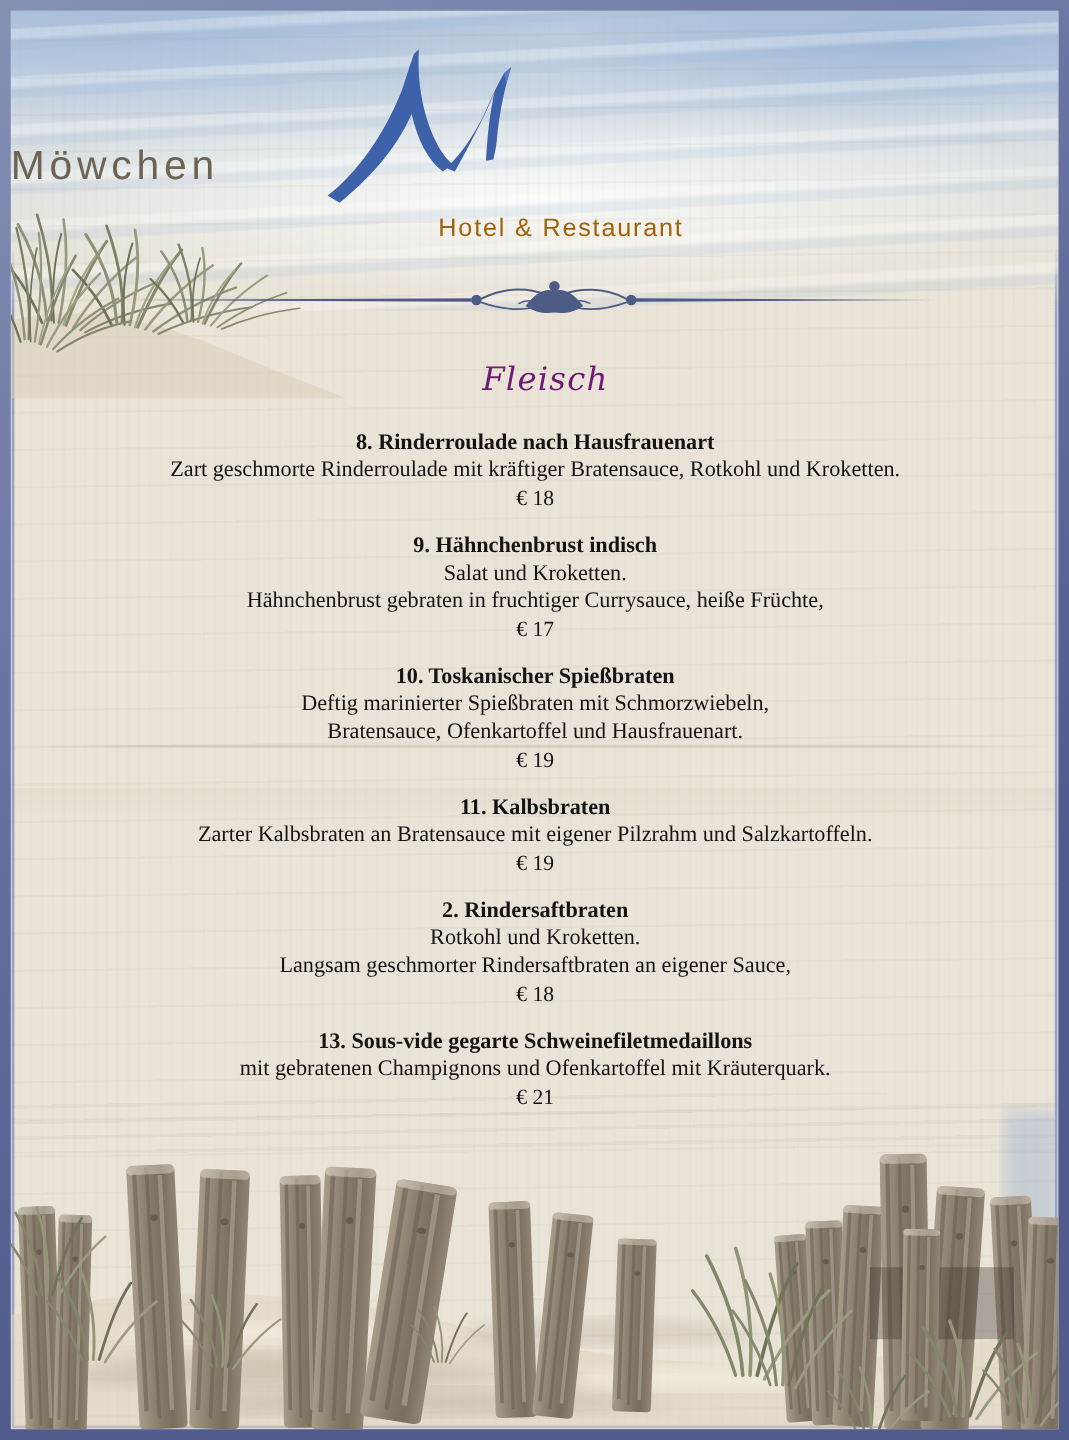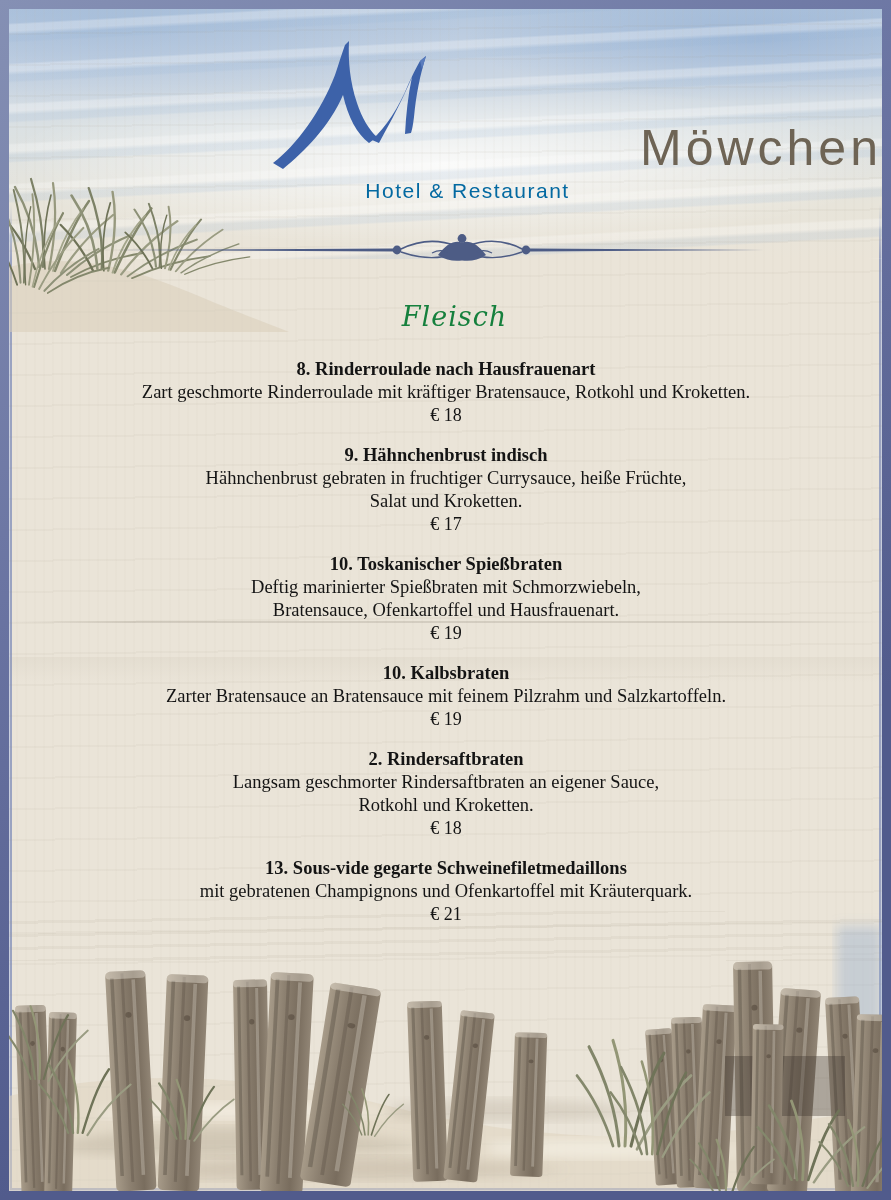--- a/index.html
+++ b/index.html
@@ -38,37 +38,37 @@
   }
   .band{position:absolute;left:0;width:100%;pointer-events:none;}
   .band-a{top:612px;height:2px;background:linear-gradient(90deg,transparent,rgba(130,122,108,.22) 15%,rgba(130,122,108,.22) 85%,transparent);}
   .band-b{top:648px;height:26px;background:linear-gradient(180deg,rgba(170,160,140,.10),rgba(170,160,140,0));}
   .band-c{top:902px;height:50px;background:repeating-linear-gradient(179deg,transparent 0 10px,rgba(160,150,130,.10) 10px 13px);}
   .scene-svg{position:absolute;left:0;pointer-events:none;}
   
   .logo{position:absolute;top:24px;left:0;width:100%;height:180px;}
   .logo-swoosh{position:absolute;left:260px;top:2px;}
   .brand-name{
-    position:absolute;top:86px;left:0;width:100%;text-align:right;padding-left:32px;box-sizing:border-box;
-    font-family:"Liberation Sans",sans-serif;font-size:50px;font-weight:400;
+    position:absolute;top:86px;left:0;width:100%;text-align:left;box-sizing:border-box;
+    font-family:"Liberation Sans",sans-serif;font-size:34px;font-weight:400;
     color:#6e6455;letter-spacing:4px;
   }
   .brand-tagline{
     position:absolute;top:146px;left:0;width:100%;text-align:center;padding-left:44px;box-sizing:border-box;
     font-family:"Liberation Sans",sans-serif;font-size:21px;font-weight:400;
-    color:#0369a1;letter-spacing:1.5px;
+    color:#a16207;letter-spacing:1.5px;
   }
   
   .divider{position:absolute;top:221px;left:0;}
   
   .menu{position:absolute;top:291px;left:0;width:100%;text-align:center;color:#141414;}
   .section-title{
     margin:0 0 24px 0;padding-left:18px;
     font-family:"DejaVu Serif",serif;font-style:italic;font-weight:500;
-    font-size:27px;line-height:34px;color:#15803d;letter-spacing:1px;
+    font-size:27px;line-height:34px;color:#701a75;letter-spacing:1px;
   }
   .menu-item{margin:0 0 17px 1px;}
   .item-title{font-size:18.5px;line-height:23px;font-weight:bold;}
   .item-desc .desc-line{font-size:18.5px;line-height:23px;text-align:center;}
   .item-price{font-size:18px;line-height:23px;}
 </style>
 </head>
 <body>
 
 <div class="frame">
@@ -215,48 +215,48 @@
     <div class="item-title">8. Rinderroulade nach Hausfrauenart</div>
     <div class="item-desc">
               <div class="desc-line">Zart geschmorte Rinderroulade mit kräftiger Bratensauce, Rotkohl und Kroketten.</div>
             </div>
     <div class="item-price">€ 18</div>
   </div>
 
   <div class="menu-item">
     <div class="item-title">9. Hähnchenbrust indisch</div>
     <div class="item-desc">
+              <div class="desc-line">Salat und Kroketten.</div>
               <div class="desc-line">Hähnchenbrust gebraten in fruchtiger Currysauce, heiße Früchte,</div>
-              <div class="desc-line">Salat und Kroketten.</div>
             </div>
     <div class="item-price">€ 17</div>
   </div>
 
   <div class="menu-item">
     <div class="item-title">10. Toskanischer Spießbraten</div>
     <div class="item-desc">
               <div class="desc-line">Deftig marinierter Spießbraten mit Schmorzwiebeln,</div>
               <div class="desc-line">Bratensauce, Ofenkartoffel und Hausfrauenart.</div>
             </div>
     <div class="item-price">€ 19</div>
   </div>
 
   <div class="menu-item">
-    <div class="item-title">10. Kalbsbraten</div>
-    <div class="item-desc">
-              <div class="desc-line">Zarter Bratensauce an Bratensauce mit feinem Pilzrahm und Salzkartoffeln.</div>
+    <div class="item-title">11. Kalbsbraten</div>
+    <div class="item-desc">
+              <div class="desc-line">Zarter Kalbsbraten an Bratensauce mit eigener Pilzrahm und Salzkartoffeln.</div>
             </div>
     <div class="item-price">€ 19</div>
   </div>
 
   <div class="menu-item">
     <div class="item-title">2. Rindersaftbraten</div>
     <div class="item-desc">
+              <div class="desc-line">Rotkohl und Kroketten.</div>
               <div class="desc-line">Langsam geschmorter Rindersaftbraten an eigener Sauce,</div>
-              <div class="desc-line">Rotkohl und Kroketten.</div>
             </div>
     <div class="item-price">€ 18</div>
   </div>
 
   <div class="menu-item">
     <div class="item-title">13. Sous-vide gegarte Schweinefiletmedaillons</div>
     <div class="item-desc">
               <div class="desc-line">mit gebratenen Champignons und Ofenkartoffel mit Kräuterquark.</div>
             </div>
     <div class="item-price">€ 21</div>

